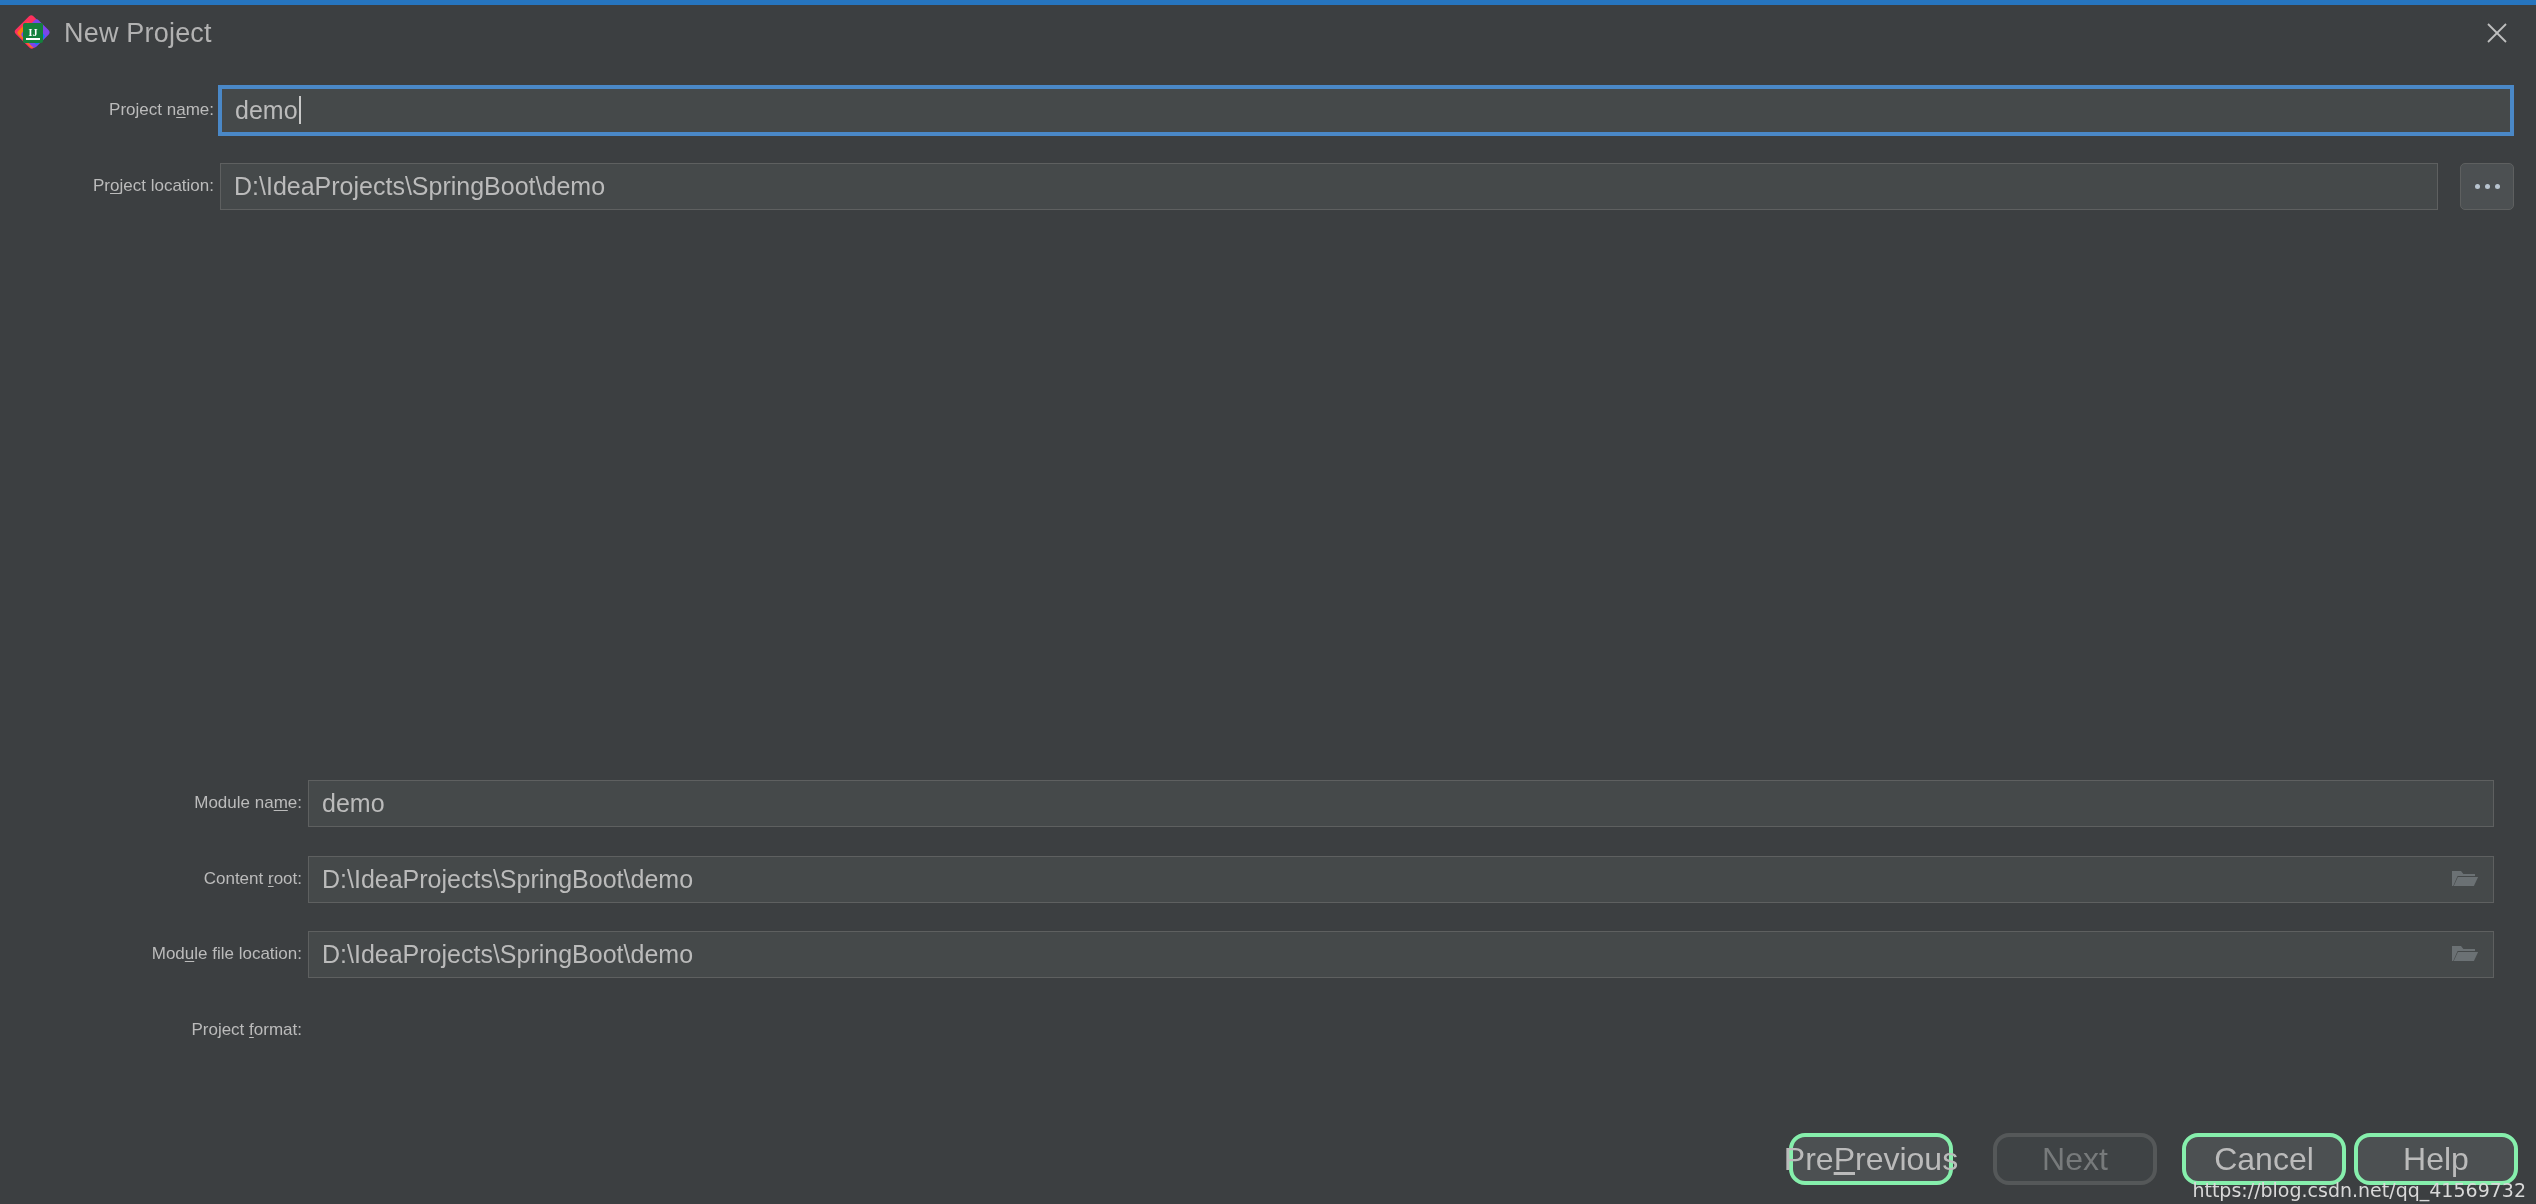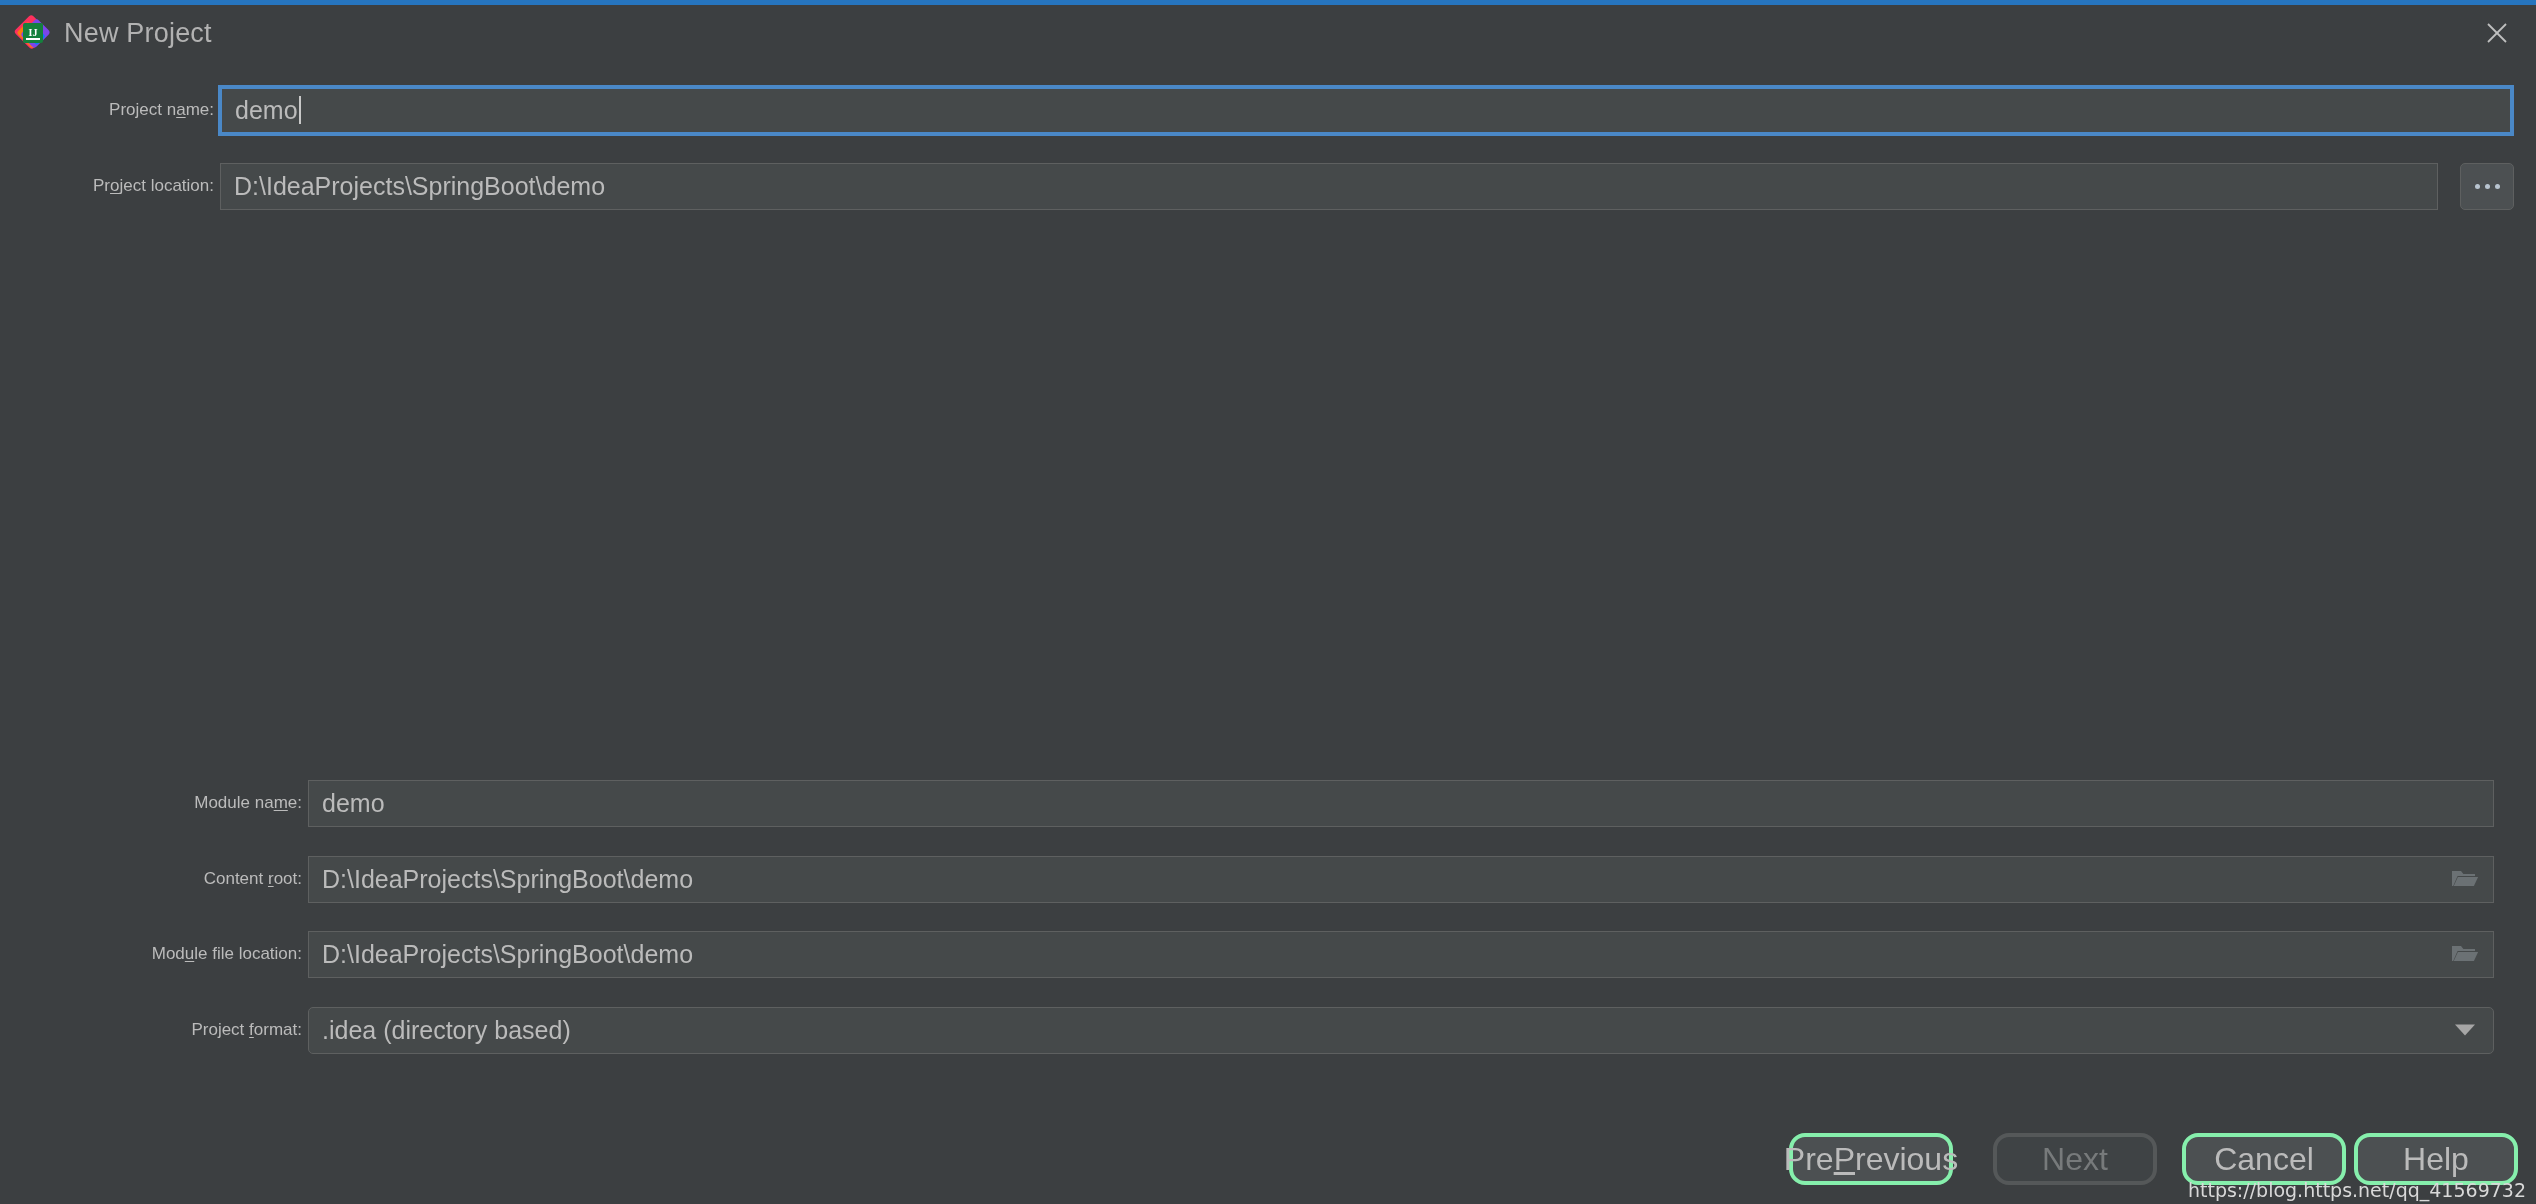--- a/index.html
+++ b/index.html
@@ -349,33 +349,29 @@
       <span>D:\IdeaProjects\SpringBoot\demo</span>
       <svg class="folder-icon" viewBox="0 0 28 22">
         <path d="M1 3 h9 l2.4 3 h11.6 v2 H6.6 L2.2 18 H1 Z" fill="#6b7174"></path>
         <path d="M6.9 9 h20.2 l-4.2 9 H2.7 Z" fill="#6b7174"></path>
       </svg>
     </div>
   </div>
 
   <div class="row" style="left:62px; top:944px; width:2452px; height:50px;">
     <div class="lbl" style="width:240px;">Project <u>f</u>ormat:</div>
-    <div class="combo" style="width:2186px; margin-left:6px;">
-      <span>.idea (directory based)</span>
-      <span class="arrow"></span>
-    </div>
   </div>
 
   <div>
     <div class="btn" style="left:1789px; top:1072px; width:164px;">Pre<span><u>P</u>revious</span></div>
     <div class="btn disabled" style="left:1993px; top:1072px; width:164px;">
         <span>Next</span>
       </div>
     <div class="btn" style="left:2182px; top:1072px; width:164px;justify-content:center;">
         <span>Cancel</span>
       </div>
     <div class="btn" style="left:2354px; top:1072px; width:164px;">
         <span>Help</span>
       </div>
   </div>
 
-  <div class="watermark">https://blog.https.net/qq_41569732</div>
+  <div class="watermark">https://blog.csdn.net/qq_41569732</div>
 </div>
 
 </body></html>

